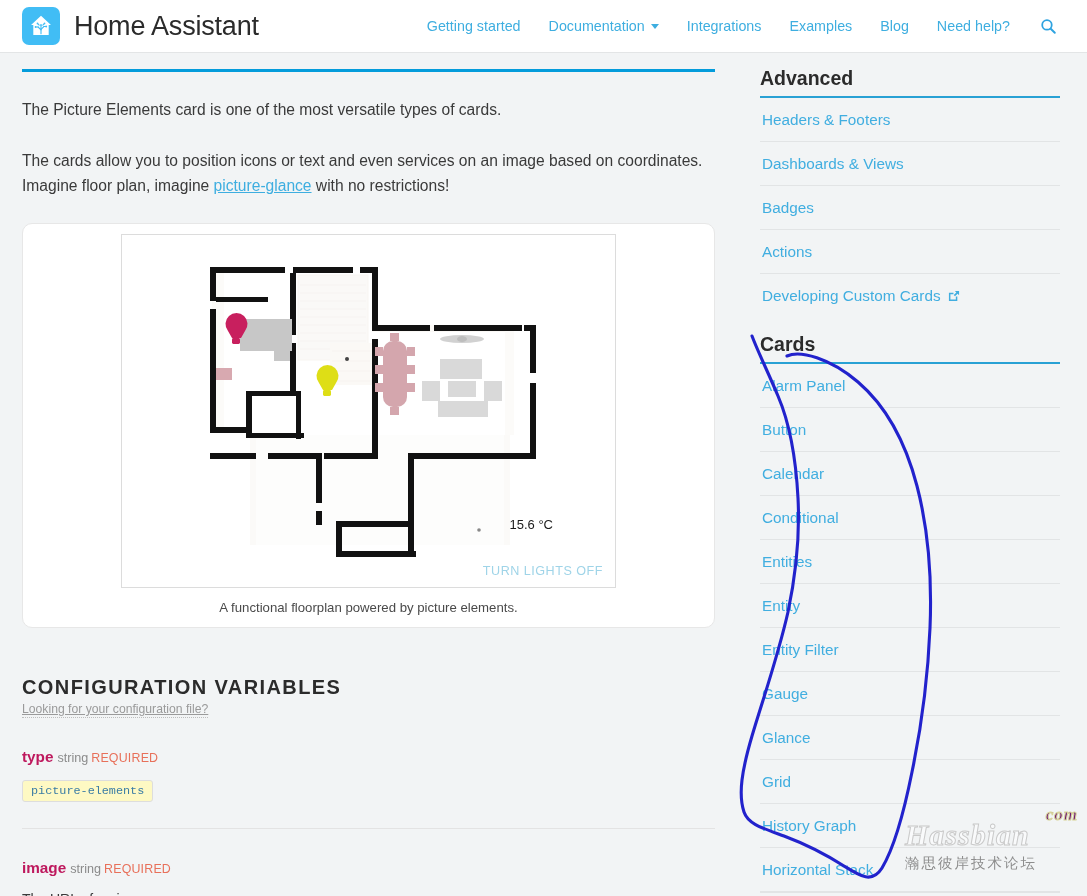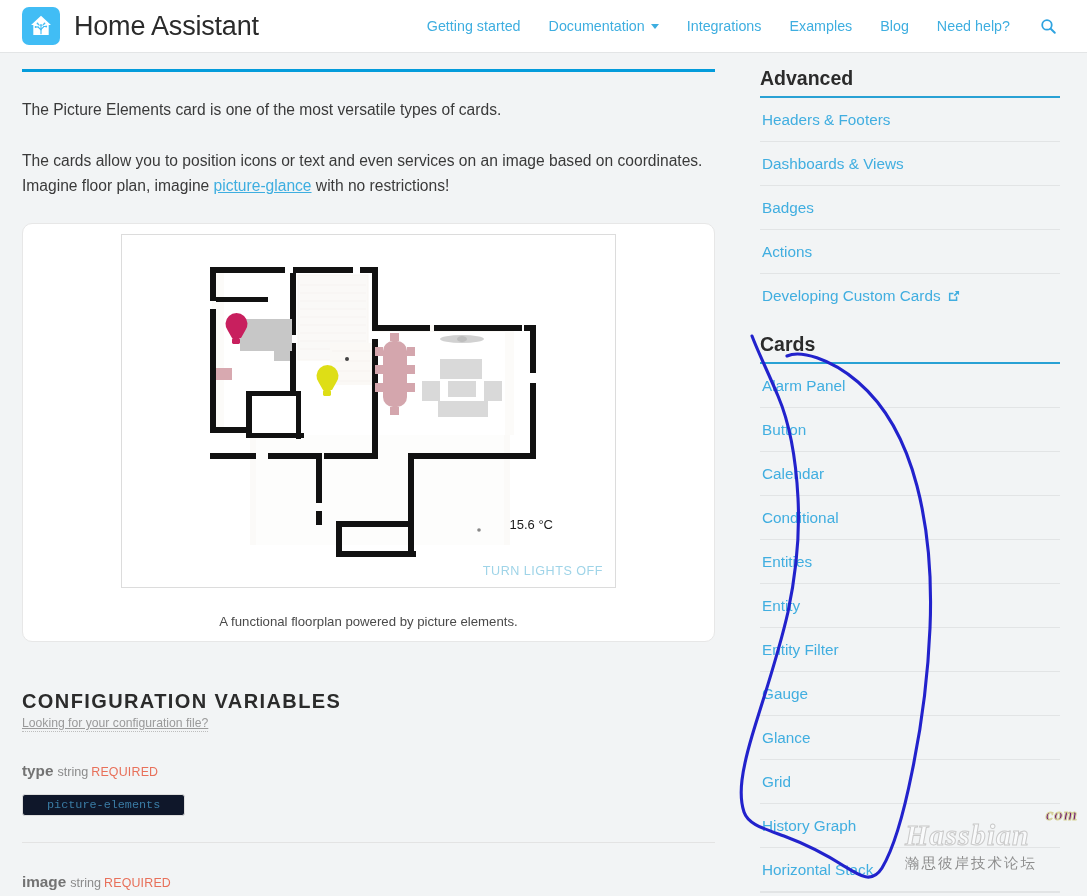--- a/index.html
+++ b/index.html
@@ -120,21 +120,21 @@
     height: 354px;
     margin: 10px auto 0 auto;
     background: #ffffff;
     border: 1px solid #dcdcdc;
     overflow: hidden;
   }
   .figure-caption {
     text-align: center;
     font-size: 13.2px;
     color: #4a4a4a;
-    margin-top: 26px;
+    margin-top: 12px;
   }
   .fp-temp {
     position: absolute;
     right: 62px; top: 282px;
     font-size: 13px;
     color: #1b1b1b;
   }
   .fp-button {
     position: absolute;
     right: 12px; top: 329px;
@@ -158,31 +158,31 @@
     border-bottom: 1px dotted #bdbdbd;
     display: inline-block;
     padding-bottom: 1px;
   }
   .cfg-item { margin-top: 30px; }
   .cfg-sep {
     margin-top: 26px;
     border-top: 1px solid #e3e3e3;
     width: 693px;
   }
-  .cfg-name { font-size: 15.3px; font-weight: bold; color: #737373; }
+  .cfg-name { font-size: 15.3px; font-weight: bold; color: #be185d; }
   .cfg-type { font-size: 12.6px; color: #8b8b8b; margin-left: 4px; }
   .cfg-req  { font-size: 12.4px; color: #e8705a; margin-left: 3px; letter-spacing: .2px; }
   .cfg-code {
     display: inline-block;
     margin-top: 14px;
-    padding: 3px 24px;
+    padding: 3px 8px;
     font-family: "Liberation Mono", monospace;
     font-size: 11.8px;
     color: #3a7ca5;
-    background: #0f172a;
+    background: #fef9c3;
     border: 1px solid #dddddd;
     border-radius: 3px;
   }
   .cfg-desc {
     font-size: 14px;
     color: #3a3a3a;
     margin-top: 12px;
     line-height: 1.55;
   }
 

